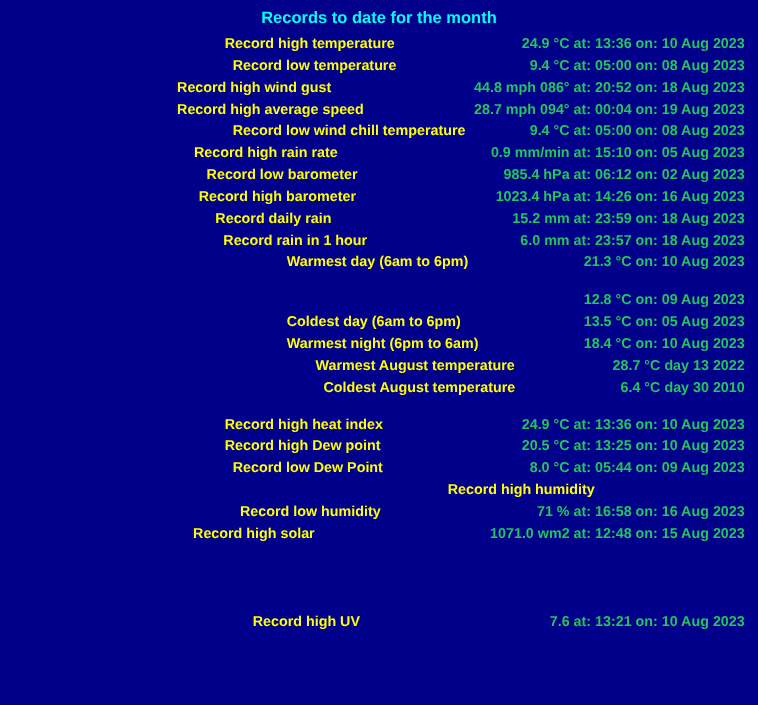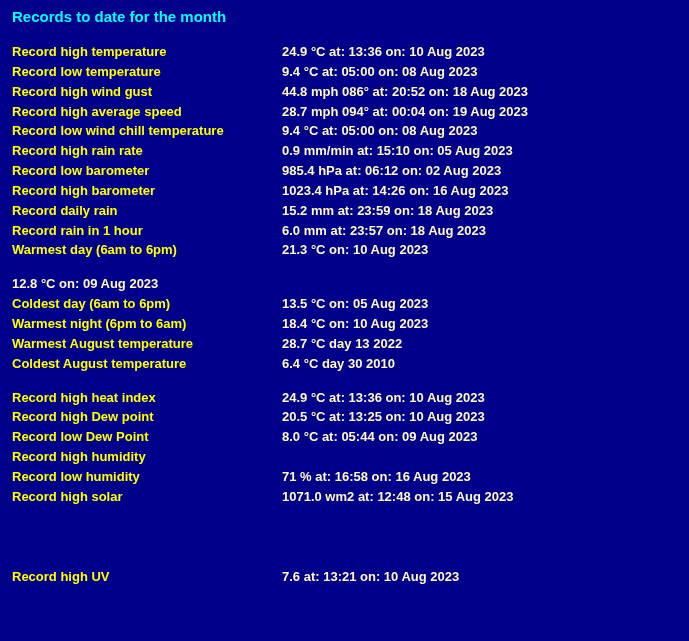--- a/index.html
+++ b/index.html
@@ -10,34 +10,36 @@
       font-size: 13px;
       font-weight: bold;
       width: 689px;
       min-height: 641px;
       padding: 8px 12px;
     }
     .title {
       color: #00FFFF;
       font-size: 15px;
       font-weight: bold;
-      margin-bottom: 18px;
+      margin-bottom: 6px;
+      text-align: center;
     }
     .record-row {
       display: flex;
       margin-bottom: 1px;
       line-height: 1.45;
+      justify-content: flex-end;
     }
     .record-label {
       color: #FFFF00;
       width: 270px;
       flex-shrink: 0;
     }
     .record-value {
-      color: #fef9c3;
+      color: #22c55e;
     }
     .spacer {
       height: 14px;
     }
   </style>
 </head>
 <body>
 
 <div class="title">Records to date for the month</div>
 

